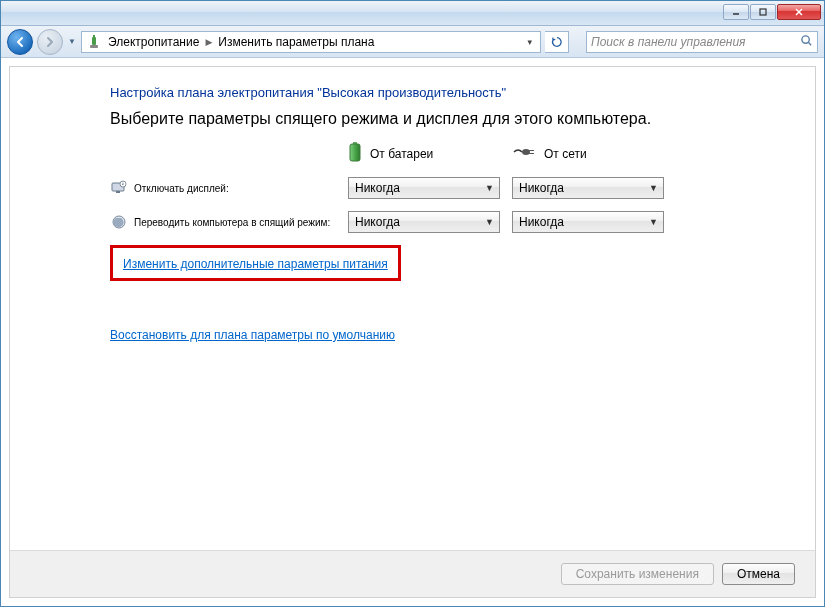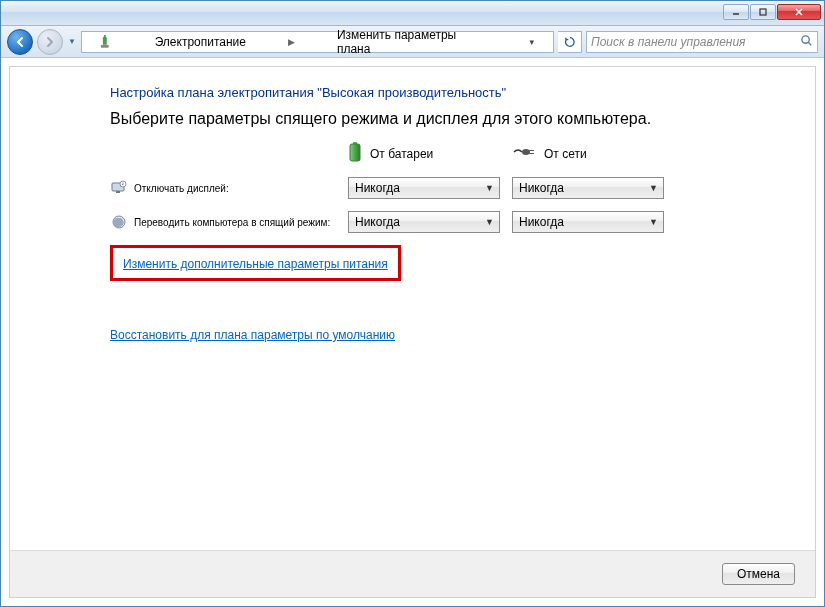--- a/index.html
+++ b/index.html
@@ -52,32 +52,32 @@
   }
   .nav-fwd {
     background: radial-gradient(circle at 35% 30%, #e9eef4 0%, #cfdae6 70%, #b5c3d2 100%);
     border: 1px solid #a7b6c8;
   }
   .nav-back svg, .nav-fwd svg { width: 12px; height: 12px; }
   .nav-dd { width: 10px; height: 26px; display:flex; align-items:center; justify-content:center; color:#4a6a8a; font-size:8px; }
 
   .addressbar {
     flex: 1; height: 22px; background: #fff; border: 1px solid #9db6d2;
-    display: flex; align-items: center; padding: 0 15px; font-size: 12px; gap: 36px;
+    display: flex; align-items: center; padding: 0 4px; font-size: 12px;
   }
   .addr-icon { width: 16px; height: 16px; margin-right: 6px; display:flex; align-items:center; justify-content:center; }
   .addr-part { color: #000; }
   .addr-sep { color: #666; margin: 0 6px; font-size: 9px; }
   .addr-dd { margin-left: auto; font-size:9px; color:#444; padding:0 4px; }
   .refresh-btn {
     width: 24px; height: 22px; background: #fff; border: 1px solid #9db6d2; border-left: none;
     display: flex; align-items: center; justify-content: center; color: #1e5aa0;
   }
   .searchbox {
-    width: 232px; height: 22px; margin-left: 0; background: #fff;
+    width: 232px; height: 22px; margin-left: 13px; background: #fff;
     border: 1px solid #9db6d2; display: flex; align-items: center; padding: 0 4px;
     font-size: 12px; color: #888; font-style: italic; gap: 44px;
   }
   .searchbox .mag { margin-left: auto; color: #5b7fa6; font-style: normal; }
 
   
   .content-outer {
     flex: 1; background: #fff; position: relative; padding: 8px;
   }
   .content-frame {
@@ -284,20 +284,23 @@
             <span class="link">Изменить дополнительные параметры питания</span>
           </div>
           <div class="link2">
             <span class="link">Восстановить для плана параметры по умолчанию</span>
           </div>
         </div>
 
       </div>
 
       <div class="button-row">
+        <div class="btn disabled">
+          <span>Сохранить изменения</span>
+        </div>
         <div class="btn">
           <span>Отмена</span>
         </div>
       </div>
     </div>
   </div>
 
 </div>
 
 </body></html>

